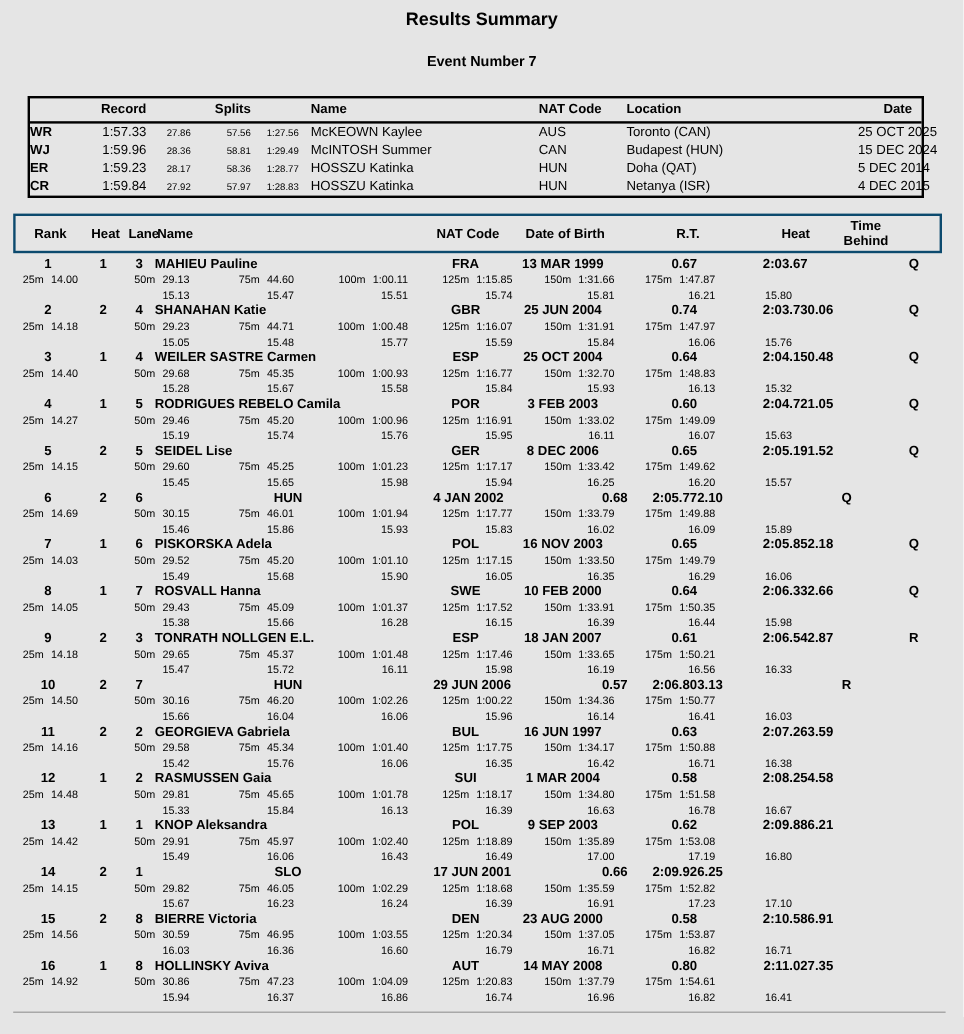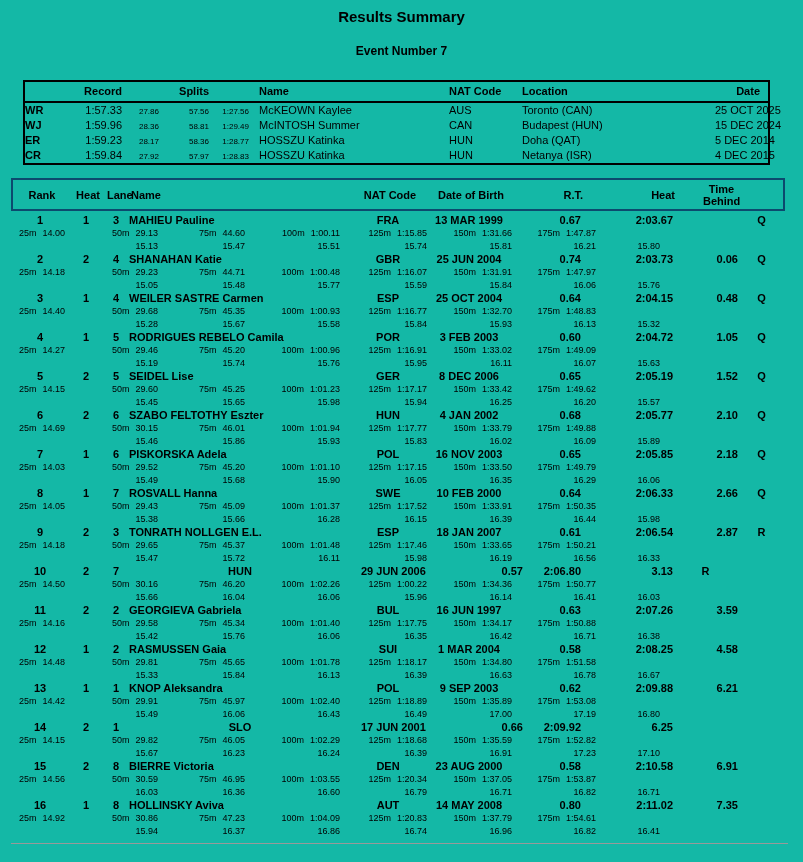--- a/index.html
+++ b/index.html
@@ -1,17 +1,17 @@
 <!DOCTYPE html>
 <html><head>
 <meta charset="utf-8">
 <style>
   html,body { margin:0; padding:0; background:#fff; }
   .page {
-    position:relative; width:803px; height:862px; background:#14b8a6;
+    position:relative; width:803px; height:862px; background:#e5e5e5;
     font-family:"Liberation Sans", sans-serif; color:#000; overflow:hidden;
   }
   .title { margin-top:8px; text-align:center; font-size:15px; font-weight:bold; line-height:18px; }
   .event-title { margin-top:18px; text-align:center; font-size:12px; font-weight:bold; line-height:14px; }
 
   
   .records-box { border:2px solid #000; width:743px; margin:22px 0 0 23px; }
   .rec-row {
     display:grid;
     grid-template-columns:40px 57px 37px 50px 40px 200px 73px 193px 1fr;
@@ -41,21 +41,21 @@
   .c-rank { text-align:center; }
   .c-heat { text-align:center; }
   .c-lane { text-align:right; }
   .hdr-grid .c-lane { text-align:left; padding-left:2px; }
   .c-name { padding-left:10px; text-align:left; }
   .c-nat  { text-align:center; }
   .hdr-grid .c-nat { white-space:normal; }
   .c-dob  { text-align:center; }
   .c-rt   { text-align:right; }
   .c-time { text-align:right; }
-  .c-behind { text-align:right; }
+  .c-behind { text-align:left; }
   .hdr-grid .c-behind { white-space:normal; text-align:center; padding-left:28px; }
   .c-qual { text-align:center; }
 
   
   .results-body { width:774px; margin:2px 0 0 11px; }
   .entry { height:39px; }
   .entry .main-grid { font-weight:bold; font-size:11px; line-height:14px; height:14px; }
   .split-grid {
     display:grid;
     grid-template-columns:54px 93px 87px 95px 87px 85px 84px 64px 1fr;
@@ -502,21 +502,20 @@
             <span class="sval">15.57</span>
           </div>
         </div>
   </div>
 
   <div class="entry">
     <div class="main-grid">
       <div class="c-rank">6</div>
       <div class="c-heat">2</div>
       <div class="c-lane">6</div>
-      <div class="c-name">SZABO FELTOTHY Eszter</div>
       <div class="c-nat">HUN</div>
       <div class="c-dob">4 JAN 2002</div>
       <div class="c-rt">0.68</div>
       <div class="c-time">2:05.77</div>
       <div class="c-behind">2.10</div>
       <div class="c-qual">Q</div>
     </div>
     <div class="split-grid splits-row">
           <div class="scell">
             <span class="slbl">25m</span>

